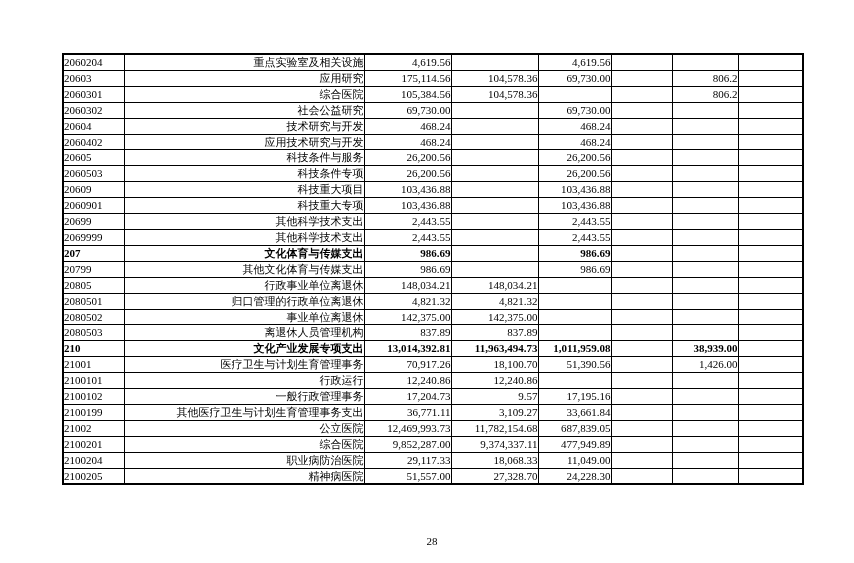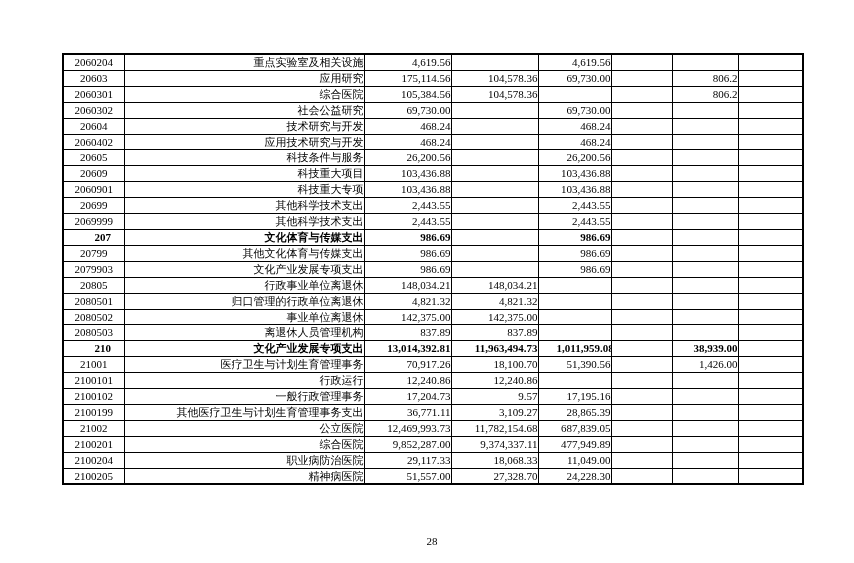--- a/index.html
+++ b/index.html
@@ -28,34 +28,33 @@
   table.budget-table td {
     border: 1px solid #000000;
     height: 14.9px;
     line-height: 14.9px;
     font-size: 11px;
     padding: 0;
     overflow: hidden;
     white-space: nowrap;
   }
   td.cell-left {
-    text-align: center;
+    text-align: left;
     padding-left: 6px;
   }
   td.cell-desc {
     text-align: right;
     padding-left: 7px;
   }
   td.cell-num {
     text-align: right;
     padding-right: 4px;
   }
   tr.bold td {
     font-weight: bold;
-    padding-left: 18px;
   }
   .page-number {
     position: absolute;
     left: 62px;
     top: 535px;
     width: 740px;
     text-align: center;
     font-size: 11px;
   }
 </style>
@@ -139,20 +138,30 @@
           <td class="cell-left">20605</td>
           <td class="cell-desc">科技条件与服务</td>
           <td class="cell-num">26,200.56</td>
           <td class="cell-num"></td>
           <td class="cell-num">26,200.56</td>
           <td class="cell-num"></td>
           <td class="cell-num"></td>
           <td class="cell-num"></td>
         </tr>
         <tr>
+          <td class="cell-left">2060503</td>
+          <td class="cell-desc">科技条件专项</td>
+          <td class="cell-num">26,200.56</td>
+          <td class="cell-num"></td>
+          <td class="cell-num">26,200.56</td>
+          <td class="cell-num"></td>
+          <td class="cell-num"></td>
+          <td class="cell-num"></td>
+        </tr>
+        <tr>
           <td class="cell-left">20609</td>
           <td class="cell-desc">科技重大项目</td>
           <td class="cell-num">103,436.88</td>
           <td class="cell-num"></td>
           <td class="cell-num">103,436.88</td>
           <td class="cell-num"></td>
           <td class="cell-num"></td>
           <td class="cell-num"></td>
         </tr>
         <tr>
@@ -191,30 +200,20 @@
           <td class="cell-num">986.69</td>
           <td class="cell-num"></td>
           <td class="cell-num">986.69</td>
           <td class="cell-num"></td>
           <td class="cell-num"></td>
           <td class="cell-num"></td>
         </tr>
         <tr>
           <td class="cell-left">20799</td>
           <td class="cell-desc">其他文化体育与传媒支出</td>
-          <td class="cell-num">986.69</td>
-          <td class="cell-num"></td>
-          <td class="cell-num">986.69</td>
-          <td class="cell-num"></td>
-          <td class="cell-num"></td>
-          <td class="cell-num"></td>
-        </tr>
-        <tr>
-          <td class="cell-left">2079903</td>
-          <td class="cell-desc">文化产业发展专项支出</td>
           <td class="cell-num">986.69</td>
           <td class="cell-num"></td>
           <td class="cell-num">986.69</td>
           <td class="cell-num"></td>
           <td class="cell-num"></td>
           <td class="cell-num"></td>
         </tr>
         <tr>
           <td class="cell-left">20805</td>
           <td class="cell-desc">行政事业单位离退休</td>
@@ -293,21 +292,21 @@
           <td class="cell-num">17,195.16</td>
           <td class="cell-num"></td>
           <td class="cell-num"></td>
           <td class="cell-num"></td>
         </tr>
         <tr>
           <td class="cell-left">2100199</td>
           <td class="cell-desc">其他医疗卫生与计划生育管理事务支出</td>
           <td class="cell-num">36,771.11</td>
           <td class="cell-num">3,109.27</td>
-          <td class="cell-num">28,865.39</td>
+          <td class="cell-num">33,661.84</td>
           <td class="cell-num"></td>
           <td class="cell-num"></td>
           <td class="cell-num"></td>
         </tr>
         <tr>
           <td class="cell-left">21002</td>
           <td class="cell-desc">公立医院</td>
           <td class="cell-num">12,469,993.73</td>
           <td class="cell-num">11,782,154.68</td>
           <td class="cell-num">687,839.05</td>

